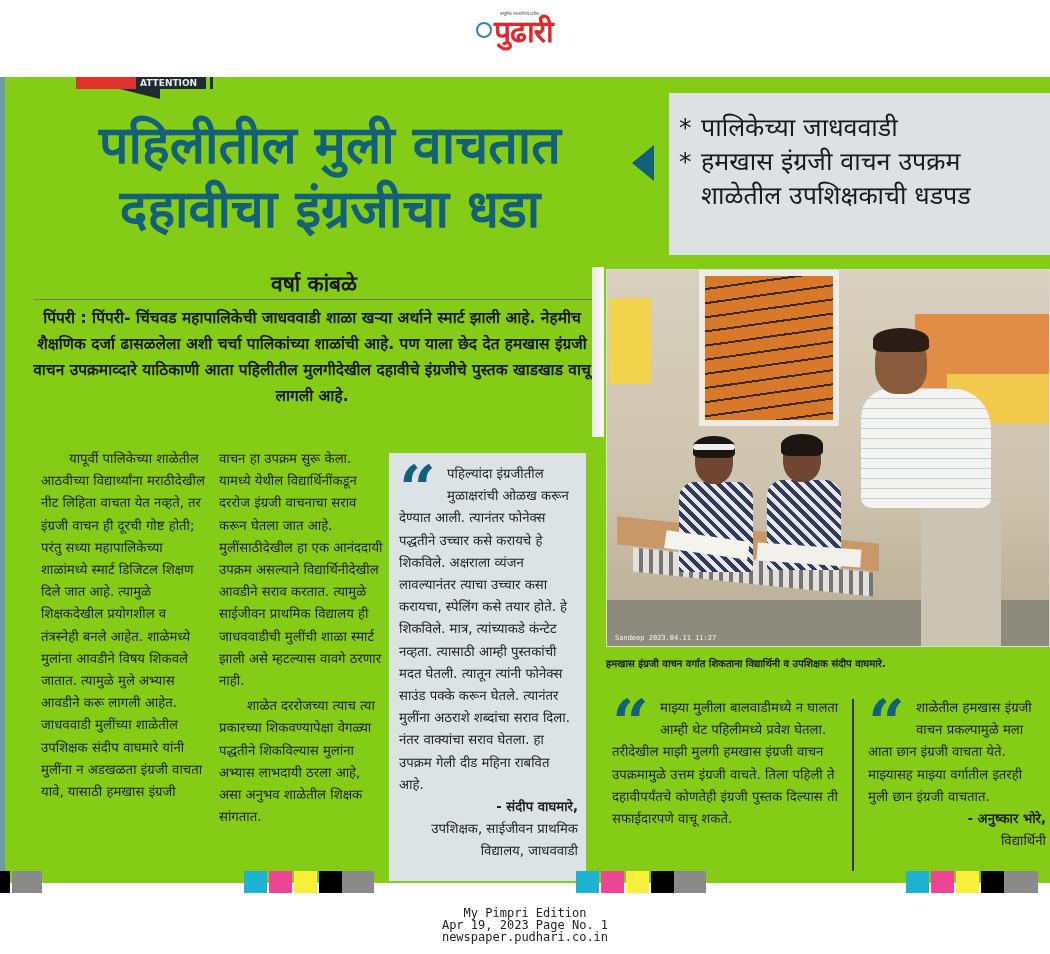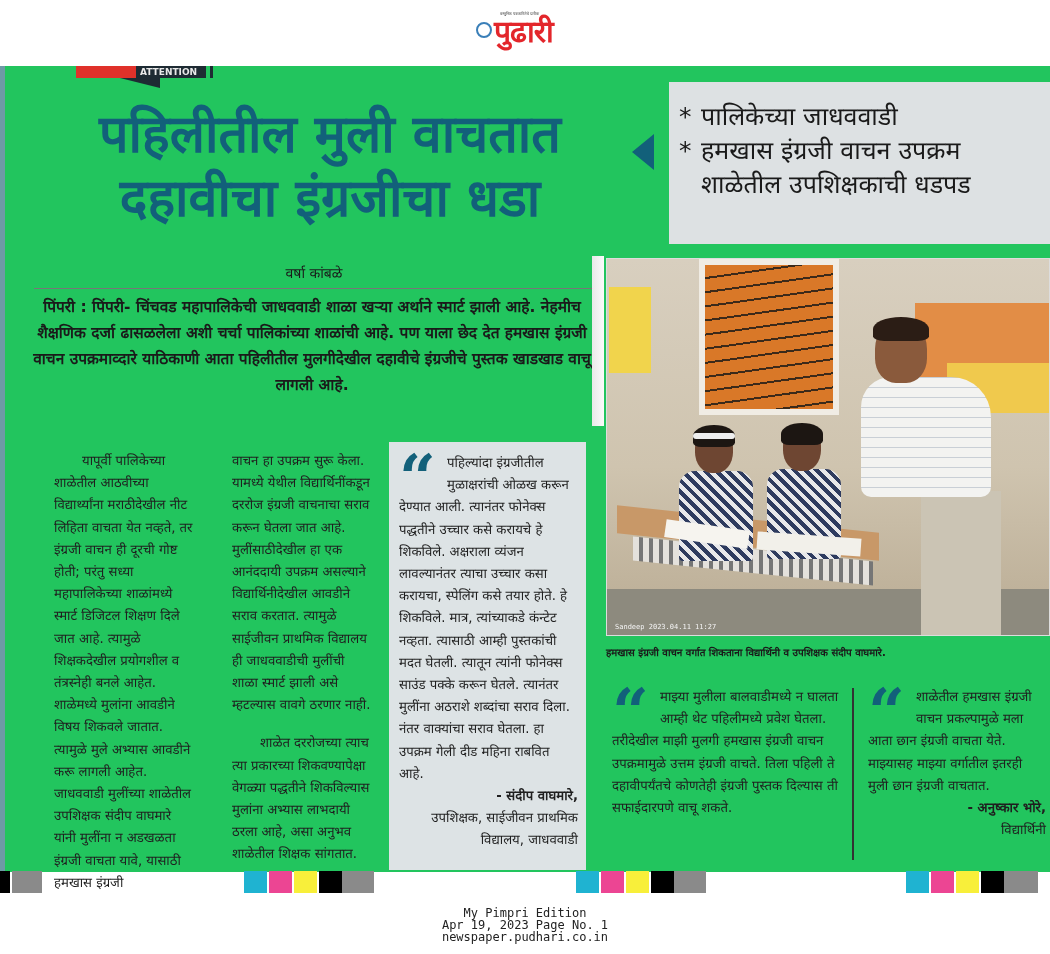--- a/index.html
+++ b/index.html
@@ -5,46 +5,46 @@
   * { box-sizing: border-box; margin: 0; padding: 0; }
   html, body { width: 1050px; height: 954px; background: #ffffff; overflow: hidden; }
   body { position: relative; font-family: "DejaVu Sans", sans-serif; color: #222; }
 
   .masthead { position: absolute; left: 0; top: 0; width: 1050px; height: 62px; background: #ffffff; }
   .logo { position: absolute; left: 470px; top: 10px; width: 112px; height: 44px; }
   .logo-emblem { position: absolute; left: 6px; top: 12px; width: 16px; height: 16px; border-radius: 50%; border: 2px solid #3a7fb8; }
   .logo-word { position: absolute; left: 24px; top: 0; font-family: "DejaVu Sans", sans-serif; font-weight: bold; font-size: 30px; line-height: 44px; color: #e3262b; letter-spacing: -1px; }
   .logo-tag { position: absolute; left: 30px; top: 1px; font-size: 4px; color: #333; }
 
-  .page { position: absolute; left: 0; top: 66px; width: 1050px; height: 806px; background: #22c55e; padding-left: 46px; }
+  .page { position: absolute; left: 0; top: 77px; width: 1050px; height: 806px; background: #84cc16; padding-left: 46px; }
   .left-rule { position: absolute; left: 0; top: 0; width: 5px; height: 806px; background: #6d9aa6; }
 
   .kicker { position: absolute; left: 76px; top: 0; height: 12px; display: flex; }
   .kicker-red { width: 60px; height: 12px; background: #e0312a; }
   .kicker-dark { width: 70px; height: 12px; background: #1e2b33; color: #e9e9e9; font-size: 9px; font-weight: bold; line-height: 12px; padding-left: 4px; }
   .kicker-bar { width: 3px; height: 12px; background: #1e2b33; margin-left: 4px; }
   .kicker-tail { position: absolute; left: 120px; top: 12px; width: 0; height: 0; border-left: 40px solid transparent; border-top: 10px solid #1e2b33; }
 
   .headline { position: absolute; left: 30px; top: 36px; width: 600px; text-align: center; color: #12607a; font-weight: bold; font-size: 52px; line-height: 64px; font-family: "DejaVu Sans", sans-serif; }
   .headline .line1 { display: block; }
   .headline .line2 { display: block; }
 
   .highlight-box { position: absolute; left: 652px; top: 16px; width: 398px; height: 162px; background: #dde1e3; padding: 18px 0 0 10px; margin-left: 17px; }
   .highlight-pointer { position: absolute; left: 632px; top: 68px; width: 0; height: 0; border-top: 18px solid transparent; border-bottom: 18px solid transparent; border-right: 22px solid #12607a; }
   .highlight-item { font-size: 25px; line-height: 34px; color: #1a1a1a; white-space: nowrap; }
   .highlight-item .star { display: inline-block; width: 22px; }
   .highlight-item.cont { padding-left: 22px; }
 
-  .byline { position: absolute; left: 34px; top: 196px; width: 560px; text-align: center; font-size: 14px; font-weight: normal; line-height: 22px; color: #1a1a1a; }
+  .byline { position: absolute; left: 34px; top: 196px; width: 560px; text-align: center; font-size: 21px; font-weight: bold; line-height: 22px; color: #1a1a1a; }
   .byline-rule { position: absolute; left: 34px; top: 222px; width: 558px; height: 1px; background: #777; }
   .lead { position: absolute; left: 30px; top: 228px; width: 564px; text-align: center; font-size: 15.5px; font-weight: bold; line-height: 26px; color: #1a1a1a; }
   .lead-shadow { position: absolute; left: 592px; top: 190px; width: 12px; height: 170px; background: linear-gradient(to right, #e9e9e9, #fbfbfb); }
 
   .col { position: absolute; font-size: 13.2px; line-height: 22.2px; color: #1f1f1f; }
-  .col p { margin: 16px; }
+  .col p { margin: 3px; }
   .col .indent { text-indent: 28px; }
   .col1 { left: 38px; top: 368px; width: 172px; }
   .col2 { left: 216px; top: 368px; width: 172px; }
 
   .quote-box { position: absolute; left: 389px; top: 376px; width: 197px; height: 428px; background: #dde3e5; padding: 10px 8px 0 10px; font-size: 13.2px; line-height: 22.2px; color: #1f1f1f; }
   .quote-mark { float: left; width: 42px; height: 36px; font-family: "DejaVu Serif", serif; font-weight: bold; font-size: 64px; line-height: 60px; color: #12607a; margin-right: 6px; margin-top: -4px; }
   .quote-sig { text-align: right; }
   .quote-sig .name { font-weight: bold; }
 
   .photo { position: absolute; left: 606px; top: 192px; width: 444px; height: 378px; background: #c9bfae; overflow: hidden; border: 1px solid #ddd; }

